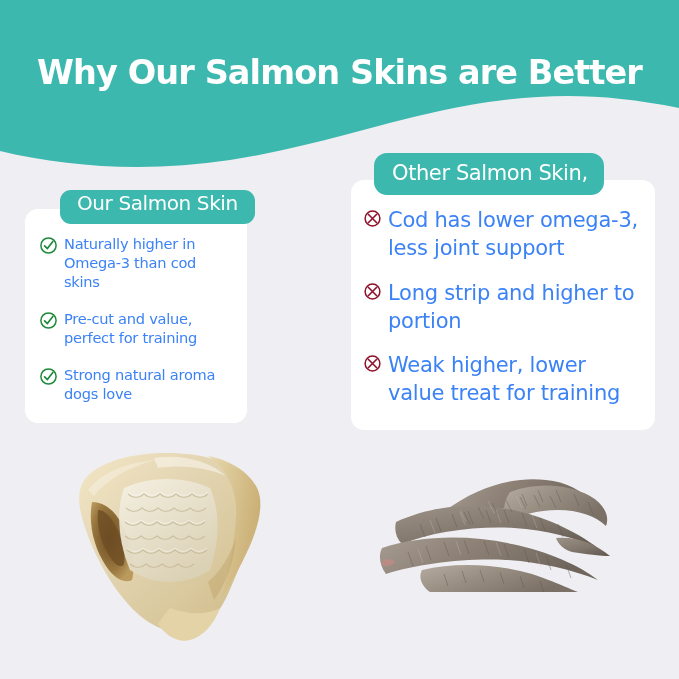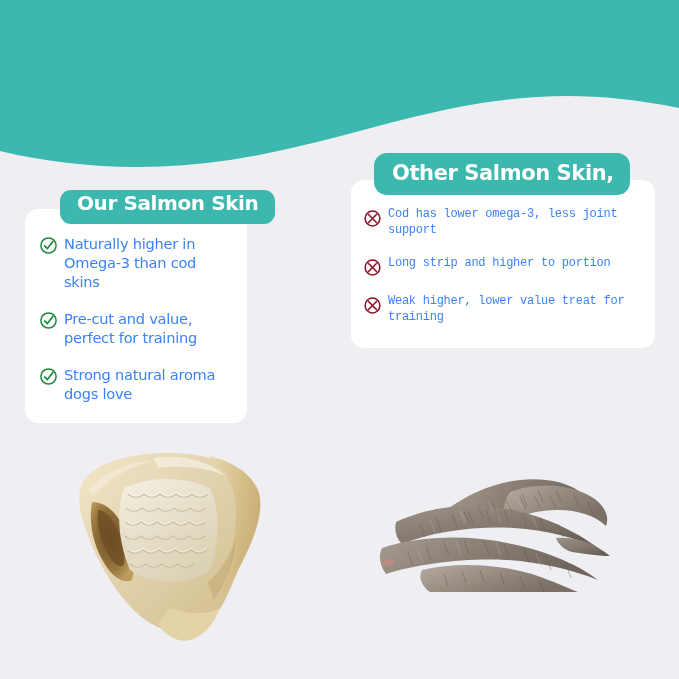--- a/index.html
+++ b/index.html
@@ -57,21 +57,21 @@
   }
   .col { position: absolute; }
   .col-left  { left: 25px;  top: 190px; width: 296px; }
   .col-right { left: 351px; top: 153px; width: 304px; }
 
   
   .badge {
     background: #3cb8ae;
     color: #ffffff;
     font-family: "DejaVu Sans", sans-serif;
-    font-weight: 700;
+    font-weight: 400;
     display: inline-block;
     box-sizing: border-box;
     line-height: 1.18;
     letter-spacing: -0.4px;
     position: relative;
     z-index: 6;
   }
   .badge-left {
     margin-left: 35px;
     border-radius: 11px;
@@ -121,21 +121,21 @@
   }
   .item-icon svg { display: block; }
 
   .item-text {
     font-family: "DejaVu Sans", sans-serif;
     font-size: 14.6px;
     line-height: 1.33;
     color: #3b82f6;
     letter-spacing: -0.25px;
   }
-  .card-right .item-text { font-size: 12px; font-family: Liberation Mono, monospace; }
+  .card-right .item-text { font-size: 21px; }
 
   
   .photos {
     position: absolute;
     top: 0; left: 0;
     width: 679px; height: 679px;
     z-index: 2;
   }
   .photo { position: absolute; }
   .photo-left  { left: 58px;  top: 432px; width: 230px; height: 218px; }
@@ -146,20 +146,21 @@
 <body>
 
 <div class="page">
 
   <div class="header-wave">
     <svg width="679" height="190" viewBox="0 0 679 190" xmlns="http://www.w3.org/2000/svg">
       <path d="M0,0 L679,0 L679,108 C600,92 540,93 470,105 C390,119 320,146 230,160 C150,172 70,168 0,151 Z" fill="#3cb8ae"></path>
     </svg>
   </div>
 
+  <h1 class="page-title">Why Our Salmon Skins are Better</h1>
 
   <div class="photos">
 
     <div class="photo photo-left">
       <svg width="230" height="218" viewBox="0 0 230 218" xmlns="http://www.w3.org/2000/svg">
         <defs>
           <linearGradient id="skinG" x1="0" y1="0" x2="1" y2="1">
             <stop offset="0%" stop-color="#f3e6c6"></stop>
             <stop offset="38%" stop-color="#e3d5b2"></stop>
             <stop offset="70%" stop-color="#d9c89d"></stop>

